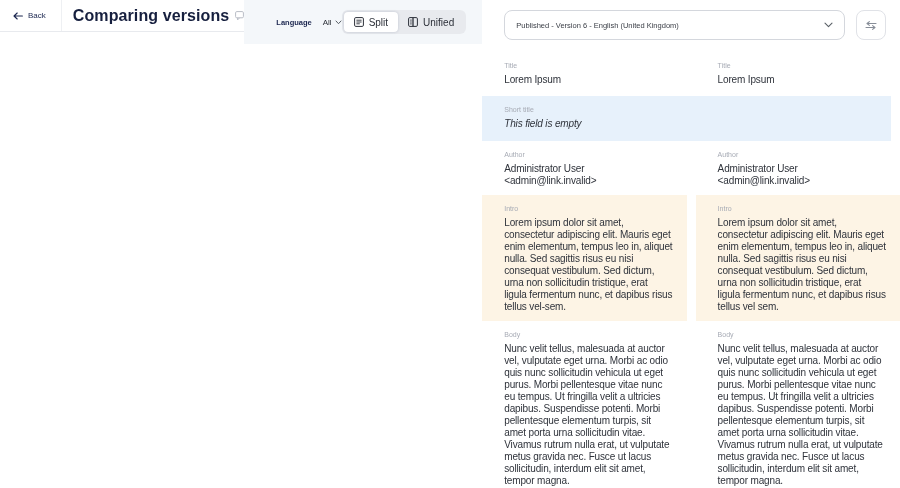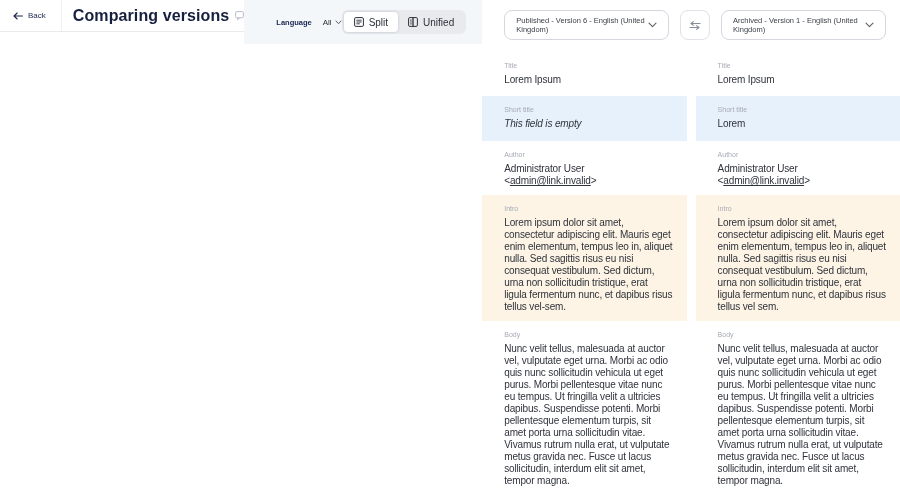--- a/index.html
+++ b/index.html
@@ -34,21 +34,21 @@
   .row{display:flex;}
   .row .gap{width:9px;flex:0 0 auto;}
   .cell{flex:1;padding:10px 14px 8px 22px;background:#fff;}
   .row.blue  .cell{background:var(--hl-blue,#e7f1fb);}
   .row.cream .cell{background:var(--hl-cream,#fdf4e5);}
   .row.pink  .cell{background:var(--hl-pink,#fbdfe2);}
   .h44{min-height:44px}.h45{min-height:45px}.h46{min-height:46px}.h80{min-height:80px}.h88{min-height:88px}
   .flabel{font-size:7px;color:#a7abb5;margin-bottom:5px;}
   .fvalue{font-size:10px;letter-spacing:-0.15px;line-height:12px;color:#2f333b;}
   .fvalue.italic{font-style:italic;}
-  .fvalue a{color:inherit;text-decoration:underline;cursor:pointer;}
+  .fvalue a{color:inherit;cursor:pointer;}
   svg{display:block;}
 </style>
 </head>
 <body>
 
 <div class="app">
 
   <div class="header">
     <button class="back-btn">
       <span>
@@ -115,28 +115,20 @@
         </span>
       </button>
       <button class="swap-btn">
         <span>
           <svg width="12" height="9" viewBox="0 0 12 9" fill="none" stroke="#878d98" stroke-width="1.1" stroke-linecap="round" stroke-linejoin="round">
               <path d="M11 2.5H2.1M4.4 0.6 2 2.5l2.4 1.9"></path>
               <path d="M1 6.5h8.9M7.6 4.6 10 6.5 7.6 8.4"></path>
             </svg>
         </span>
       </button>
-      <button class="dropdown">
-        <span>Archived - Version 1 - English (United Kingdom)</span>
-        <span>
-          <svg width="9" height="6" viewBox="0 0 9 6" fill="none" stroke="#596066" stroke-width="1.1" stroke-linecap="round" stroke-linejoin="round">
-              <path d="M1 1.2 4.5 4.6 8 1.2"></path>
-            </svg>
-        </span>
-      </button>
     </div>
 
     <div class="rows">
 
       <div class="row h44">
         <div class="cell">
           <div class="flabel">Title</div>
           <div class="fvalue">Lorem Ipsum</div>
         </div>
         <div class="gap"></div>
@@ -145,24 +137,20 @@
           <div class="fvalue">Lorem Ipsum</div>
         </div>
       </div>
 
       <div class="row blue h45">
         <div class="cell">
           <div class="flabel">Short title</div>
           <div class="fvalue italic">This field is empty</div>
         </div>
         <div class="gap"></div>
-        <div class="cell">
-          <div class="flabel">Short title</div>
-          <div class="fvalue">Lorem</div>
-        </div>
       </div>
 
       <div class="row h45">
         <div class="cell">
           <div class="flabel">Author</div>
           <div class="fvalue"><span>Administrator User &lt;</span><a>admin@link.invalid</a><span>&gt;</span></div>
         </div>
         <div class="gap"></div>
         <div class="cell">
           <div class="flabel">Author</div>

